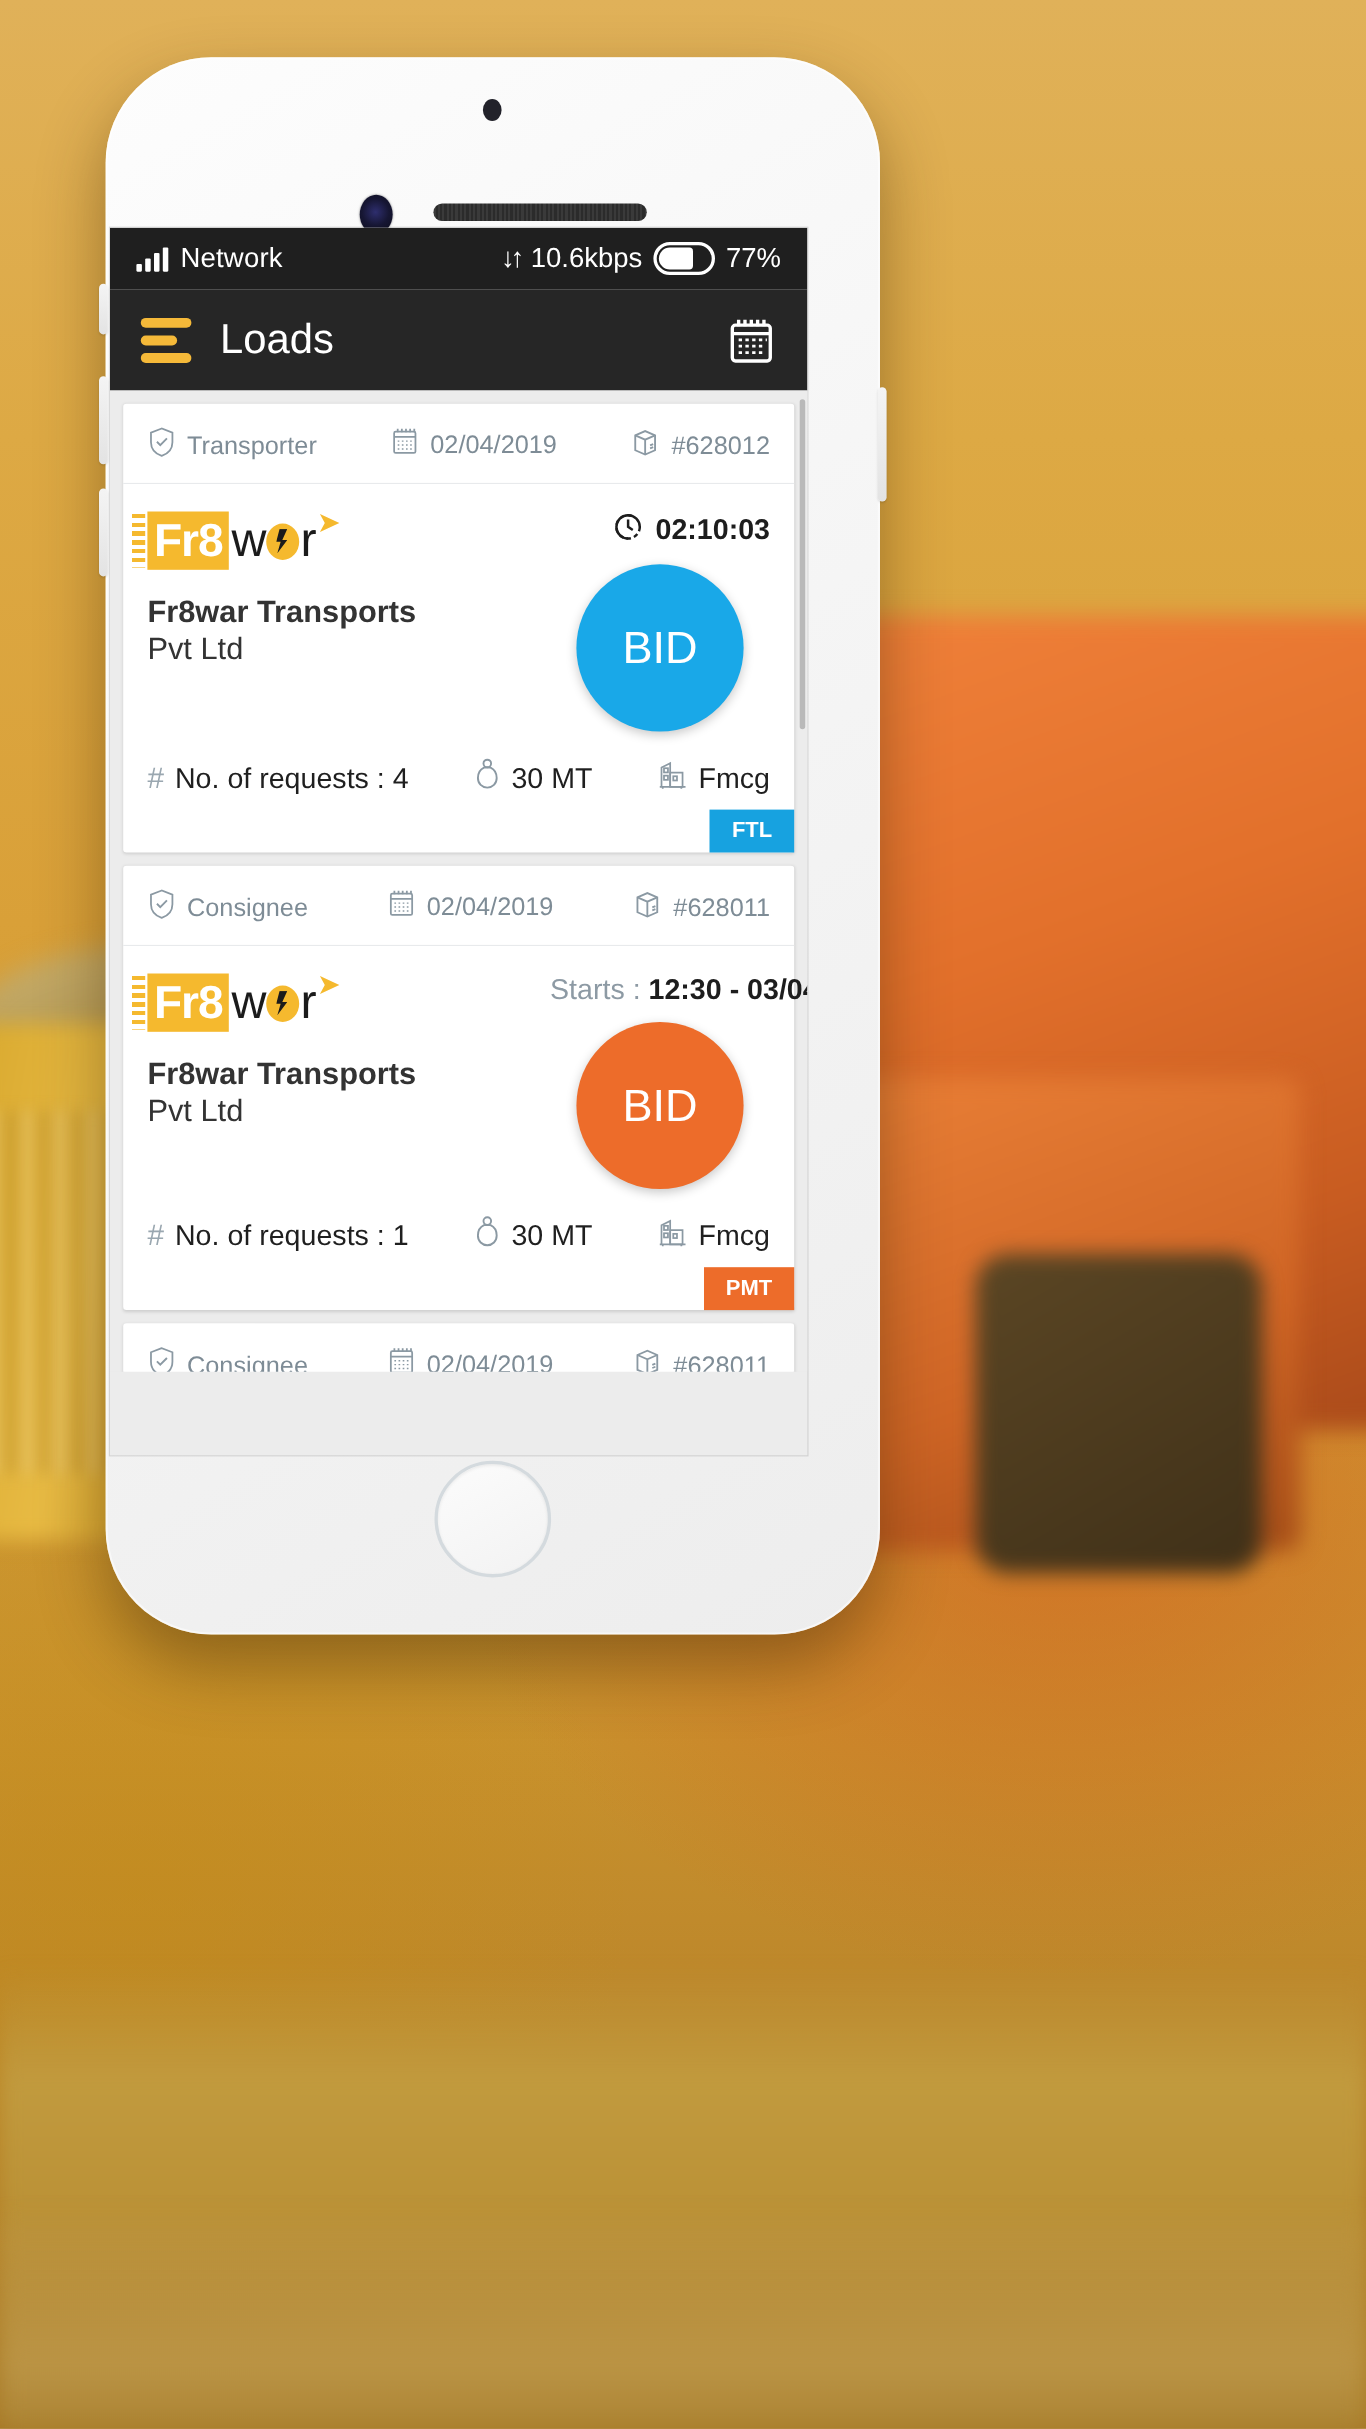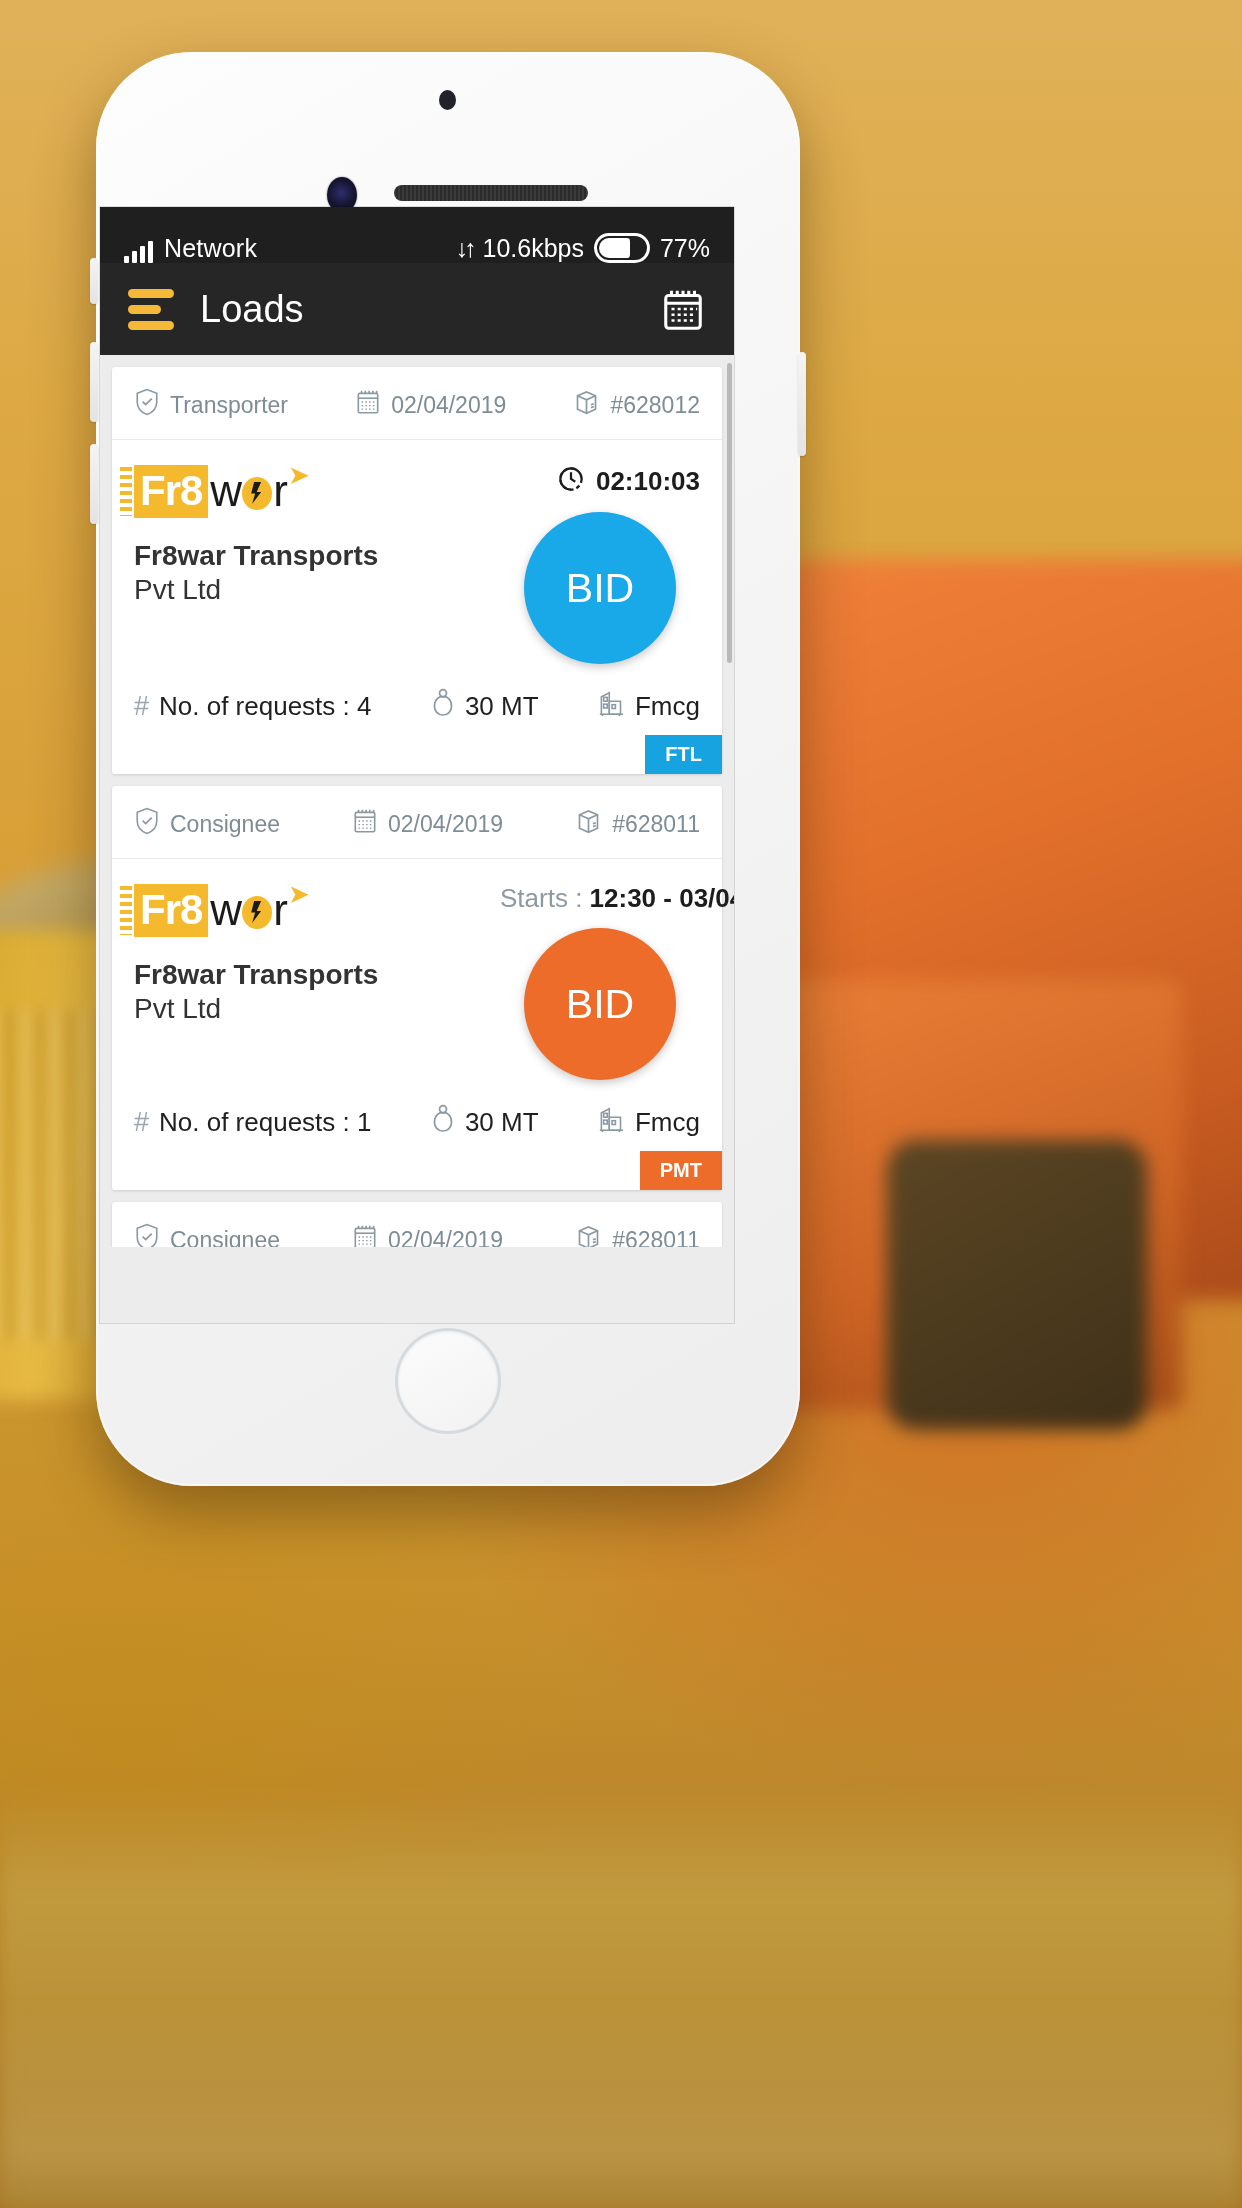--- a/index.html
+++ b/index.html
@@ -66,21 +66,21 @@
     background:linear-gradient(150deg,#fcfcfc,#f2f2f2);
     border:3px solid #d4dade; box-shadow:0 1px 3px rgba(0,0,0,.08) inset; }
 
   
   #screen { position:absolute; left:4px; top:155px; width:634px; height:1116px;
     background:#ececec; overflow:hidden;
     box-shadow:0 0 0 1px rgba(0,0,0,.12); }
 
   
   #statusbar { height:56px; background:#1f1f1f; color:#fff;
-    display:flex; align-items:flex-end; padding:0 24px; font-size:24px; }
+    display:flex; align-items:center; padding:0 24px; font-size:24px; }
   #signal-icon { display:flex; align-items:flex-end; gap:3px; height:24px; margin-right:11px; }
   #signal-icon i { width:5px; background:#fff; border-radius:1px; display:block; }
   #signal-icon i:nth-child(1){height:7px;} #signal-icon i:nth-child(2){height:12px;}
   #signal-icon i:nth-child(3){height:17px;} #signal-icon i:nth-child(4){height:22px;}
   #network-label { font-size:25px; letter-spacing:.2px; }
   #status-right { margin-left:auto; display:flex; align-items:center; gap:10px; }
   #netspeed-icon { font-size:25px; line-height:1; letter-spacing:-4px; }
   #netspeed { font-size:25px; }
   #battery { width:56px; height:30px; border:3px solid #fff; border-radius:15px;
     position:relative; display:flex; align-items:center; }
@@ -106,21 +106,21 @@
     width:1px; background:#4a4a4a; }
   #tab-underline { position:absolute; left:0; bottom:0; width:33.33%; height:7px; background:#f5b93a; }
   #tab-arrow { position:absolute; left:16.6%; bottom:7px; margin-left:-11px;
     width:0;height:0; border-left:11px solid transparent; border-right:11px solid transparent;
     border-bottom:11px solid #f5b93a; }
 
   
   #list { height:892px; background:#ececec; overflow:hidden; position:relative; }
   .card { background:#fff; margin:12px 12px 0 12px; border-radius:3px;
     box-shadow:0 1px 3px rgba(0,0,0,.13); padding:0 0 0 0; position:relative; }
-  .card-head { display:flex; align-items:center; padding:20px 22px 16px 22px;
+  .card-head { display:flex; align-items:flex-start; padding:20px 22px 16px 22px;
     border-bottom:1px solid #e8eaec; }
   .chead-item { display:flex; align-items:center; gap:10px; color:#7e8c96; font-size:23px; }
   .chead-item.mid { margin-left:auto; }
   .chead-item.right { margin-left:auto; }
   .ico { flex:0 0 auto; display:inline-block; }
 
   .card-body { display:flex; padding:24px 22px 10px 22px; }
   .body-left { flex:1 1 auto; }
   .logo { display:flex; align-items:center; height:54px; }
   .logo-badge { background:#f5b92e; color:#fff; font-size:42px; font-weight:bold;

